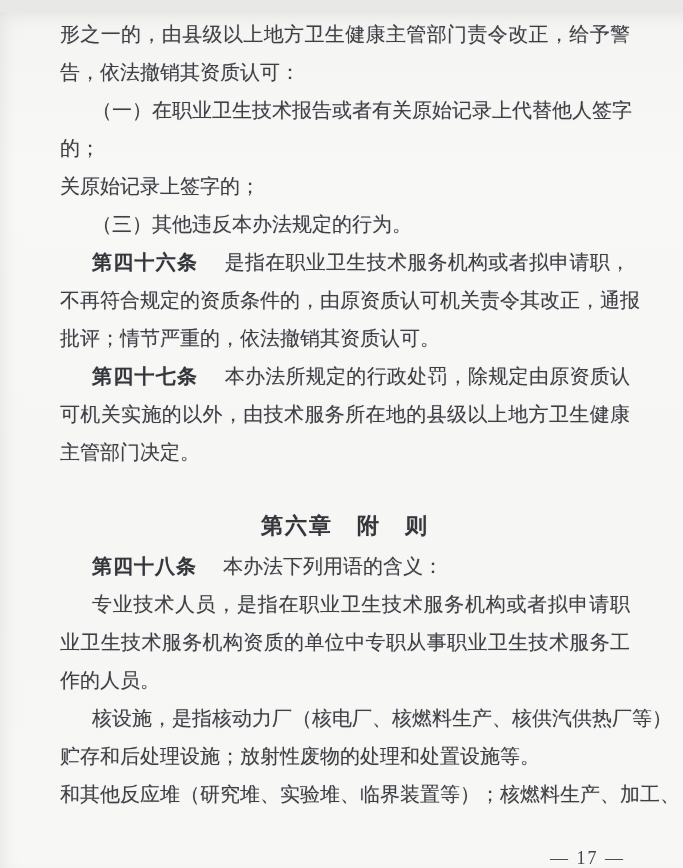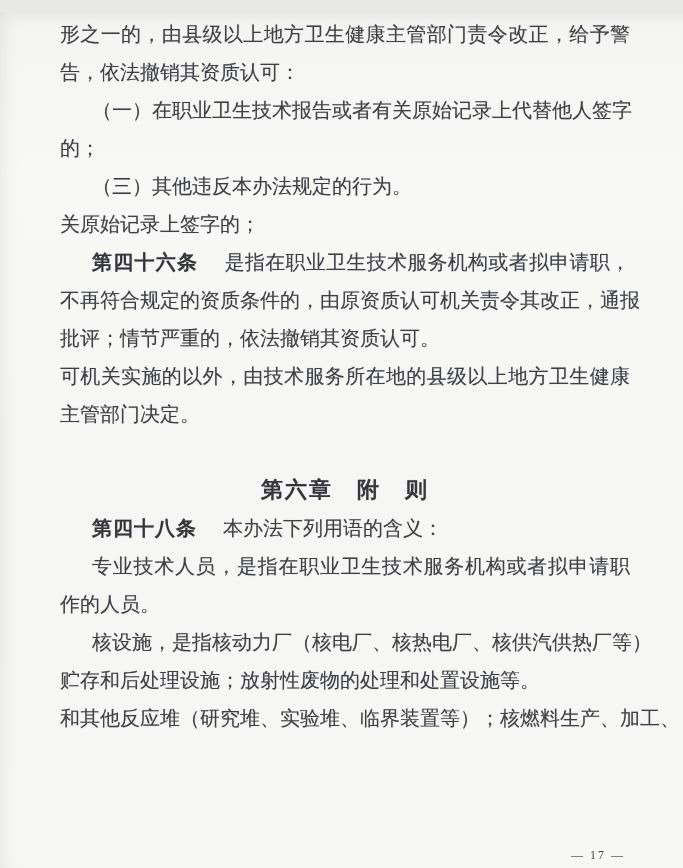--- a/index.html
+++ b/index.html
@@ -48,67 +48,71 @@
   .rest {
     margin-left: 0.3em;
   }
   .spacer-line {
     height: 38px;
   }
   .heading-line {
     height: 38px;
     text-align: center;
     font-weight: bold;
-    font-family: Liberation Serif, serif;
+    font-family: Liberation Mono, monospace;
     font-size: 22px;
     letter-spacing: 2px;
     color: #35363c;
     white-space: nowrap;
   }
   .page-number {
     position: absolute;
     right: 80px;
     top: 836px;
-    font-size: 12px;
+    font-size: 18px;
     letter-spacing: 2px;
     color: #45464c;
     font-family: "Liberation Serif", "DejaVu Serif", serif;
   }
 </style>
 </head>
 <body>
 
 <div class="page">
   <div class="text-block">
 
     <div class="line full">形之一的，由县级以上地方卫生健康主管部门责令改正，给予警</div>
     <div class="line">告，依法撤销其资质认可：</div>
     <div class="line full indent">（一）在职业卫生技术报告或者有关原始记录上代替他人签字</div>
     <div class="line">的；</div>
+    <div class="line">关原始记录上签字的；</div>
     <div class="line indent">（三）其他违反本办法规定的行为。</div>
-    <div class="line">关原始记录上签字的；</div>
 
     <div class="line full indent">
       <span class="article-term">第四十六条</span><span class="rest">　是指在职业卫生技术服务机构或者拟申请职，</span>
     </div>
     <div class="line full">不再符合规定的资质条件的，由原资质认可机关责令其改正，通报</div>
     <div class="line">批评；情节严重的，依法撤销其资质认可。</div>
 
+    <div class="line full indent">
+      <span class="article-term">第四十七条</span><span class="rest">　本办法所规定的行政处罚，除规定由原资质认</span>
+    </div>
     <div class="line full">可机关实施的以外，由技术服务所在地的县级以上地方卫生健康</div>
     <div class="line">主管部门决定。</div>
 
     <div class="spacer-line"></div>
 
     <div class="heading-line">第六章　附　则</div>
 
     <div class="line indent">
       <span class="article-term">第四十八条</span><span class="rest">　本办法下列用语的含义：</span>
     </div>
     <div class="line full indent">专业技术人员，是指在职业卫生技术服务机构或者拟申请职</div>
+    <div class="line full">业卫生技术服务机构资质的单位中专职从事职业卫生技术服务工</div>
     <div class="line">作的人员。</div>
-    <div class="line full indent">核设施，是指核动力厂（核电厂、核热电厂、核供汽供热厂等）</div>
+    <div class="line full indent">核设施，是指核动力厂（核电厂、核燃料生产、核供汽供热厂等）</div>
     <div class="line">贮存和后处理设施；放射性废物的处理和处置设施等。</div>
     <div class="line full">和其他反应堆（研究堆、实验堆、临界装置等）；核燃料生产、加工、</div>
 
   </div>
 
   <div class="page-number">— 17 —</div>
 </div>
 
 </body></html>

